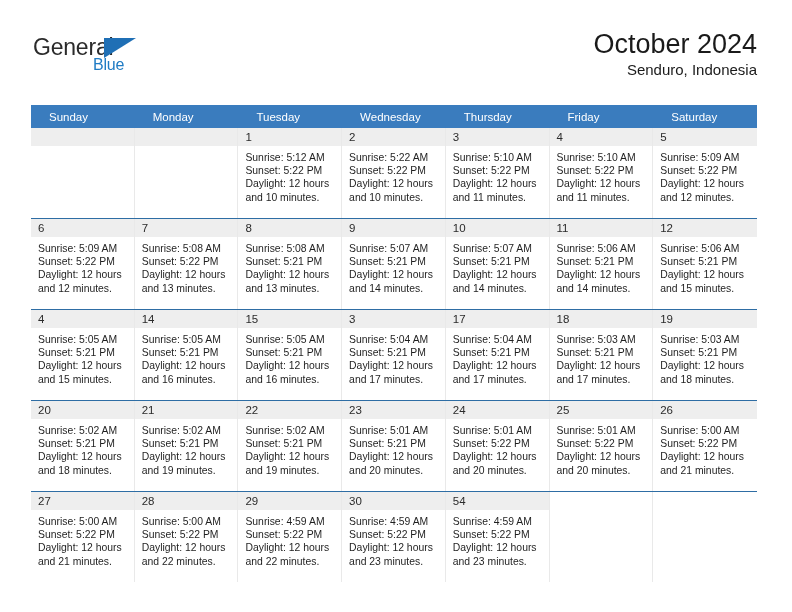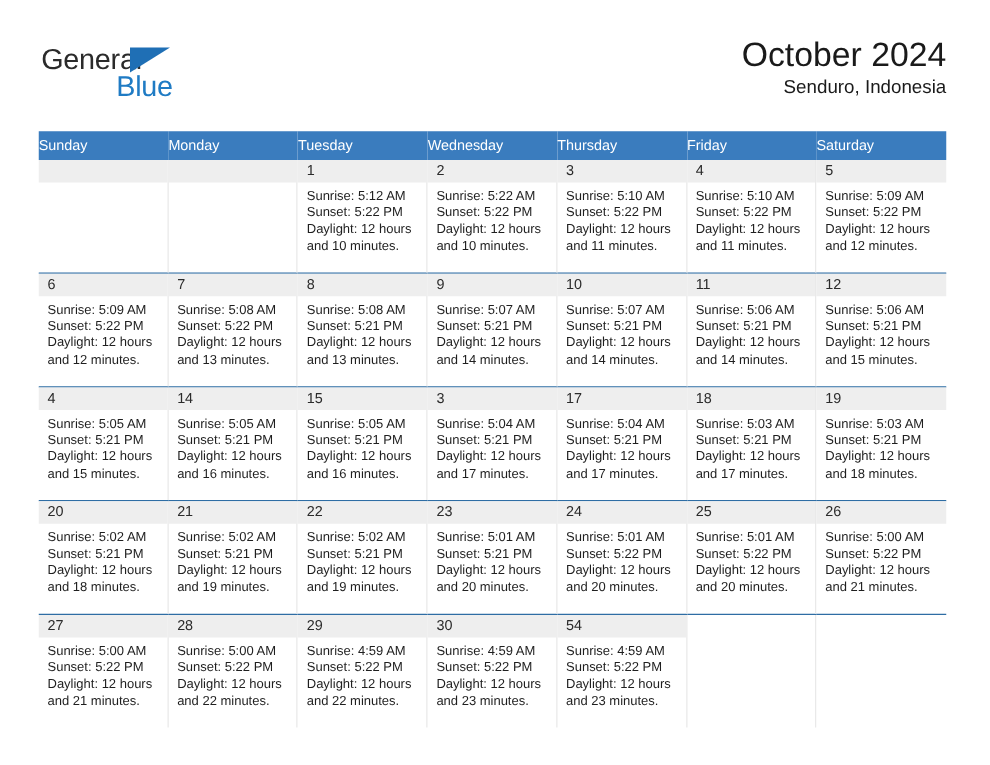--- a/index.html
+++ b/index.html
@@ -52,21 +52,21 @@
     top: 4px;
     width: 0;
     height: 0;
     border-left: 32px solid #1f6fb5;
     border-bottom: 20px solid transparent;
   }
   .logo-blue {
     position: absolute;
     left: 62px;
     top: 22px;
-    font-size: 23px;
+    font-size: 16px;
     letter-spacing: -0.2px;
     color: #1f7bc4;
   }
 
   .title-block {
     position: absolute;
     right: 0;
     top: 0;
     text-align: right;
   }
@@ -93,21 +93,21 @@
     width: 726px;
     border-collapse: collapse;
     table-layout: fixed;
   }
   .calendar th {
     background: #3a7cbe;
     color: #ffffff;
     font-size: 11.5px;
     font-weight: normal;
     text-align: left;
-    padding: 5px 0 5px 0;
+    padding: 5px 0 5px 18px;
     height: 13px;
     border: none;
   }
   .calendar td {
     vertical-align: top;
     padding: 0;
     border: none;
     border-top: 1.5px solid #2e6da4;
     height: 90px;
     width: 103.71px;

